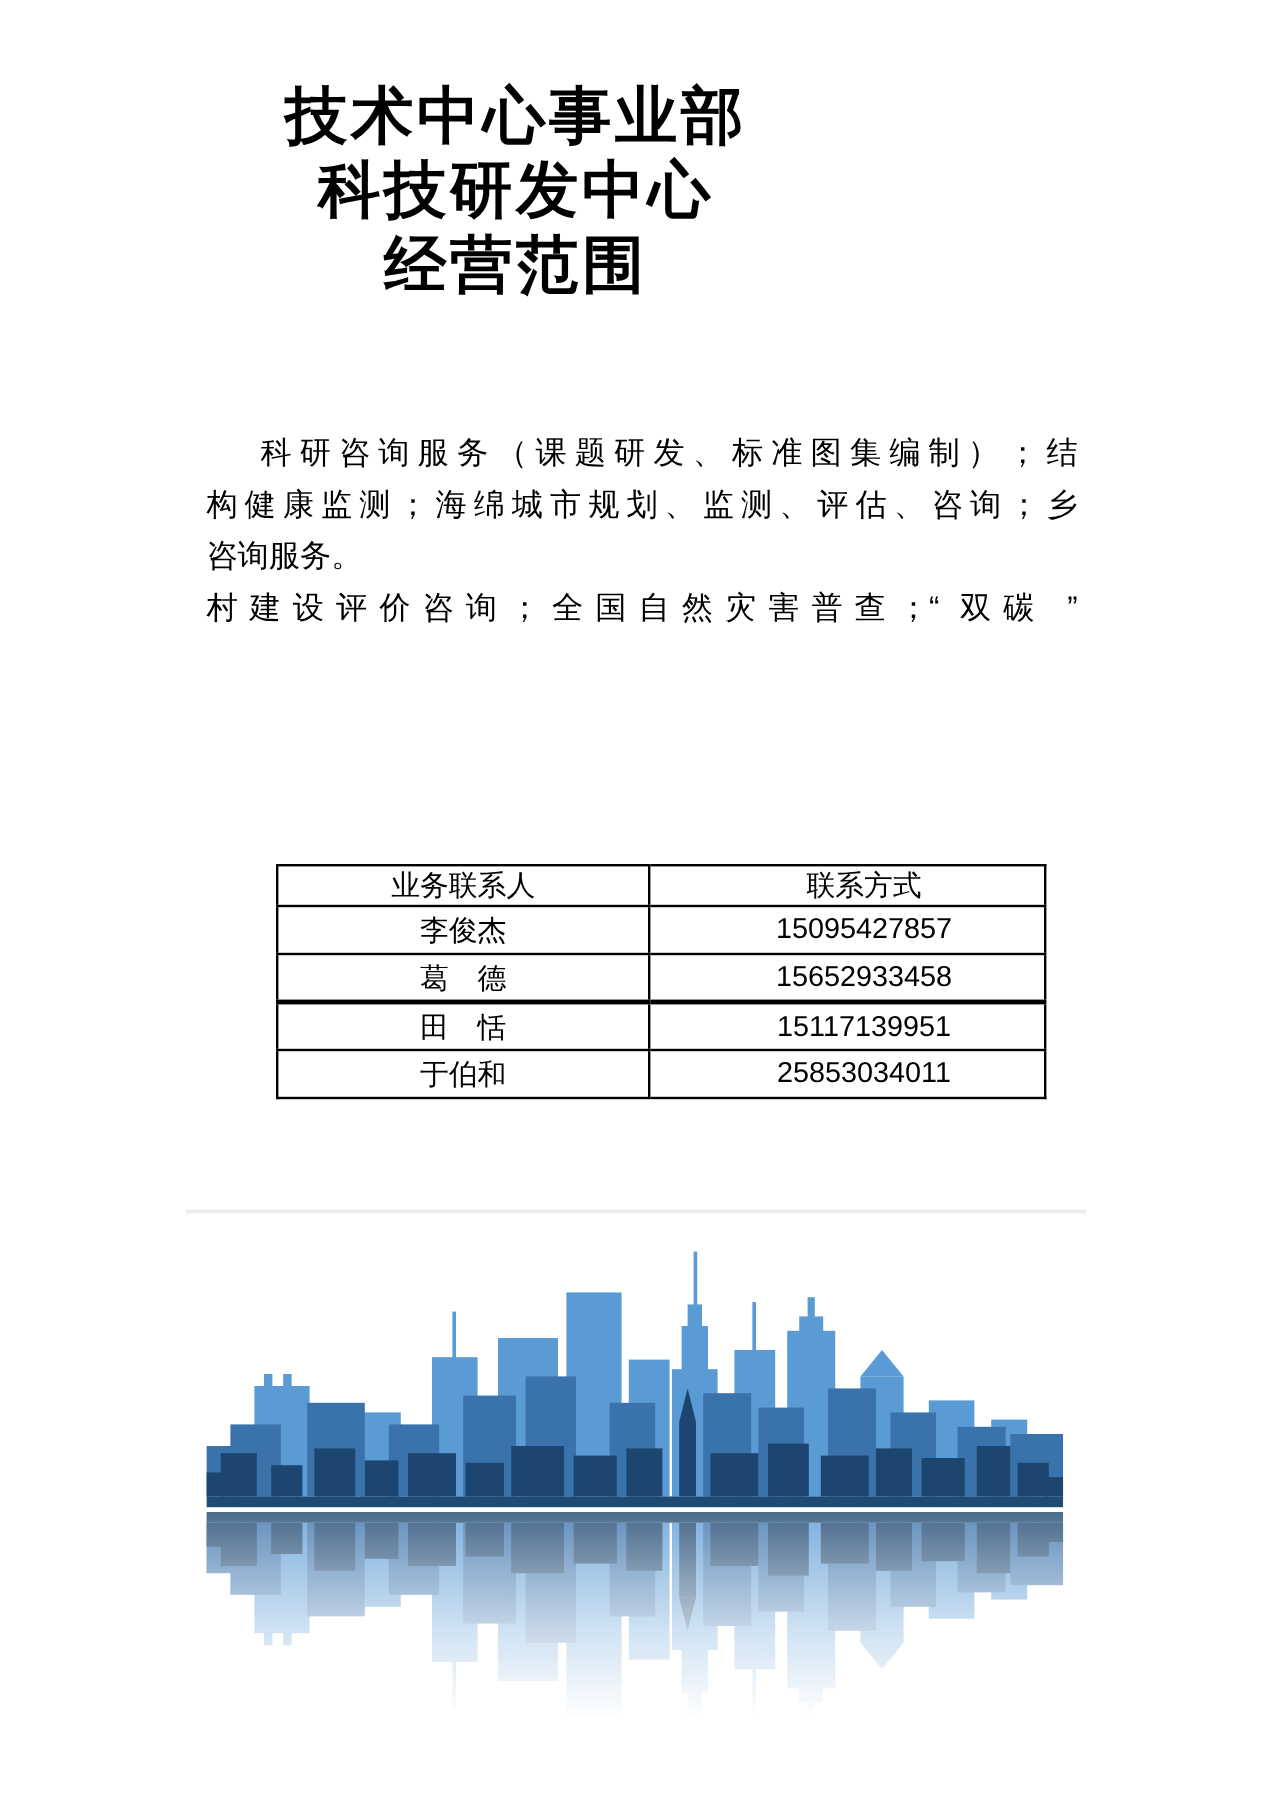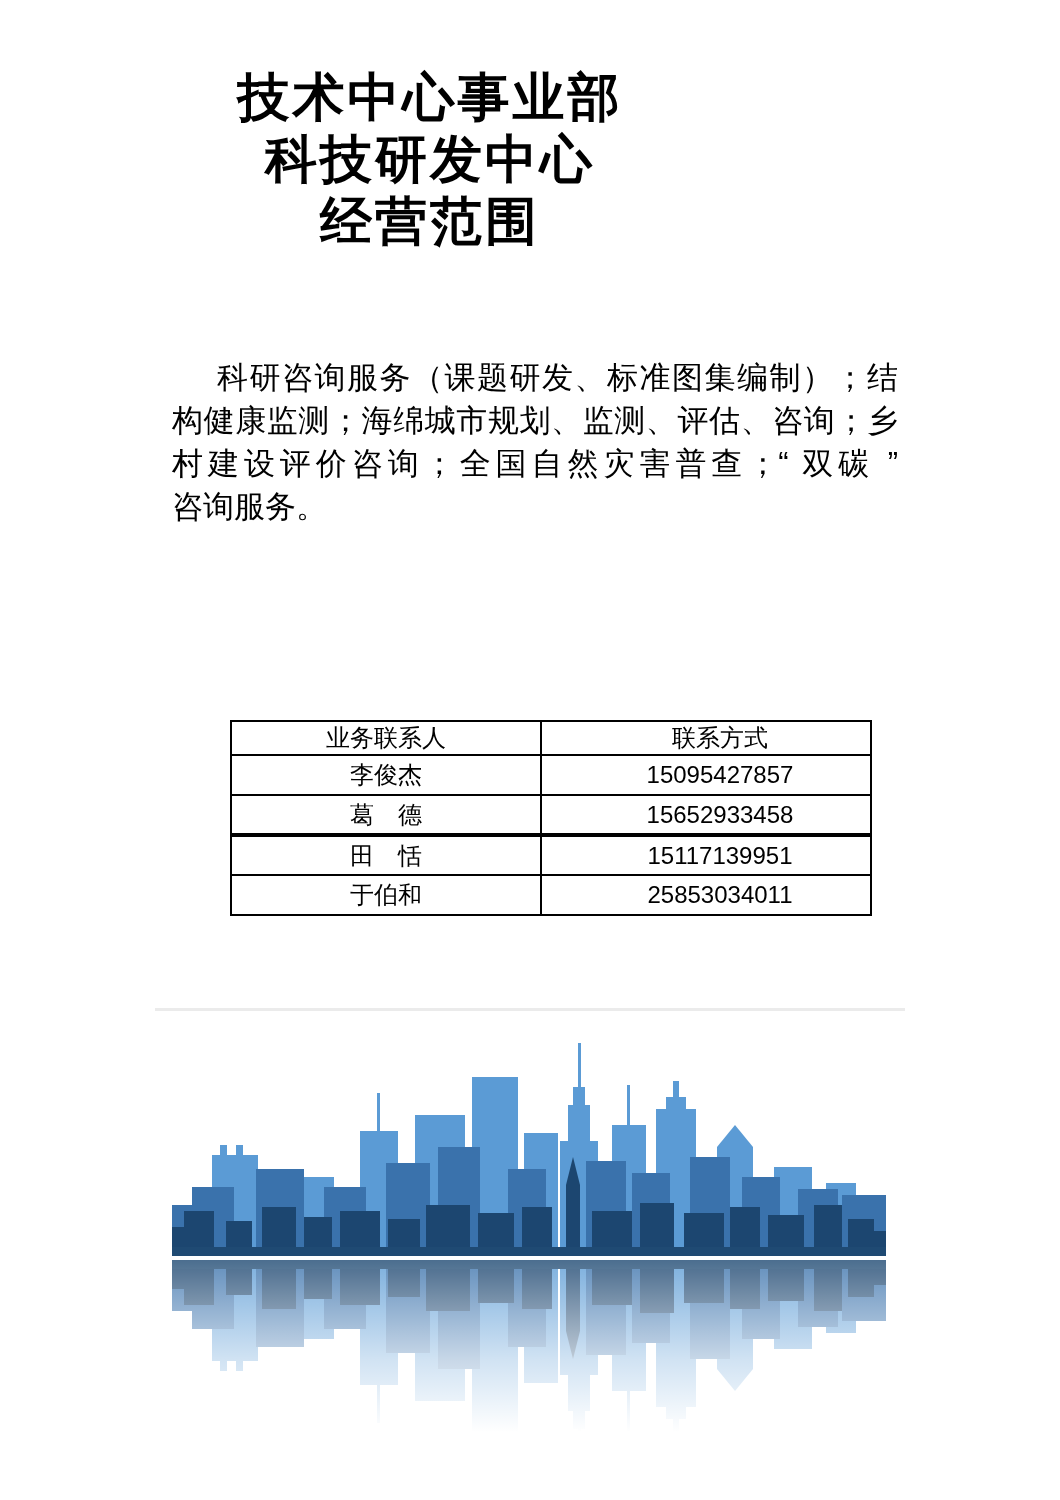--- a/index.html
+++ b/index.html
@@ -28,21 +28,21 @@
     letter-spacing: 3px;
     color: #000;
   }
 
   
   .scope-block {
     position: absolute;
     top: 356px;
     left: 172px;
     width: 726px;
-    font-size: 31px;
+    font-size: 26px;
     line-height: 43px;
     color: #000;
   }
   .scope-line {
     text-align: justify;
     text-align-last: justify;
     white-space: nowrap;
   }
   .scope-line.first { text-indent: 45px; }
   .scope-line.last { text-align-last: left; }
@@ -102,22 +102,22 @@
 
   <div class="title-block">
     <div>技术中心事业部</div>
     <div>科技研发中心</div>
     <div>经营范围</div>
   </div>
 
   <div class="scope-block">
     <div class="scope-line first">科研咨询服务（课题研发、标准图集编制）；结</div>
     <div class="scope-line">构健康监测；海绵城市规划、监测、评估、咨询；乡</div>
+    <div class="scope-line last">咨询服务。</div>
     <div class="scope-line">村建设评价咨询；全国自然灾害普查；“ 双碳 ”</div>
-    <div class="scope-line last">咨询服务。</div>
   </div>
 
   <div class="contacts-wrap">
     <table class="contacts">
       <colgroup>
           <col class="c-name">
           <col class="c-phone">
         </colgroup>
       <tbody>
           <tr>

